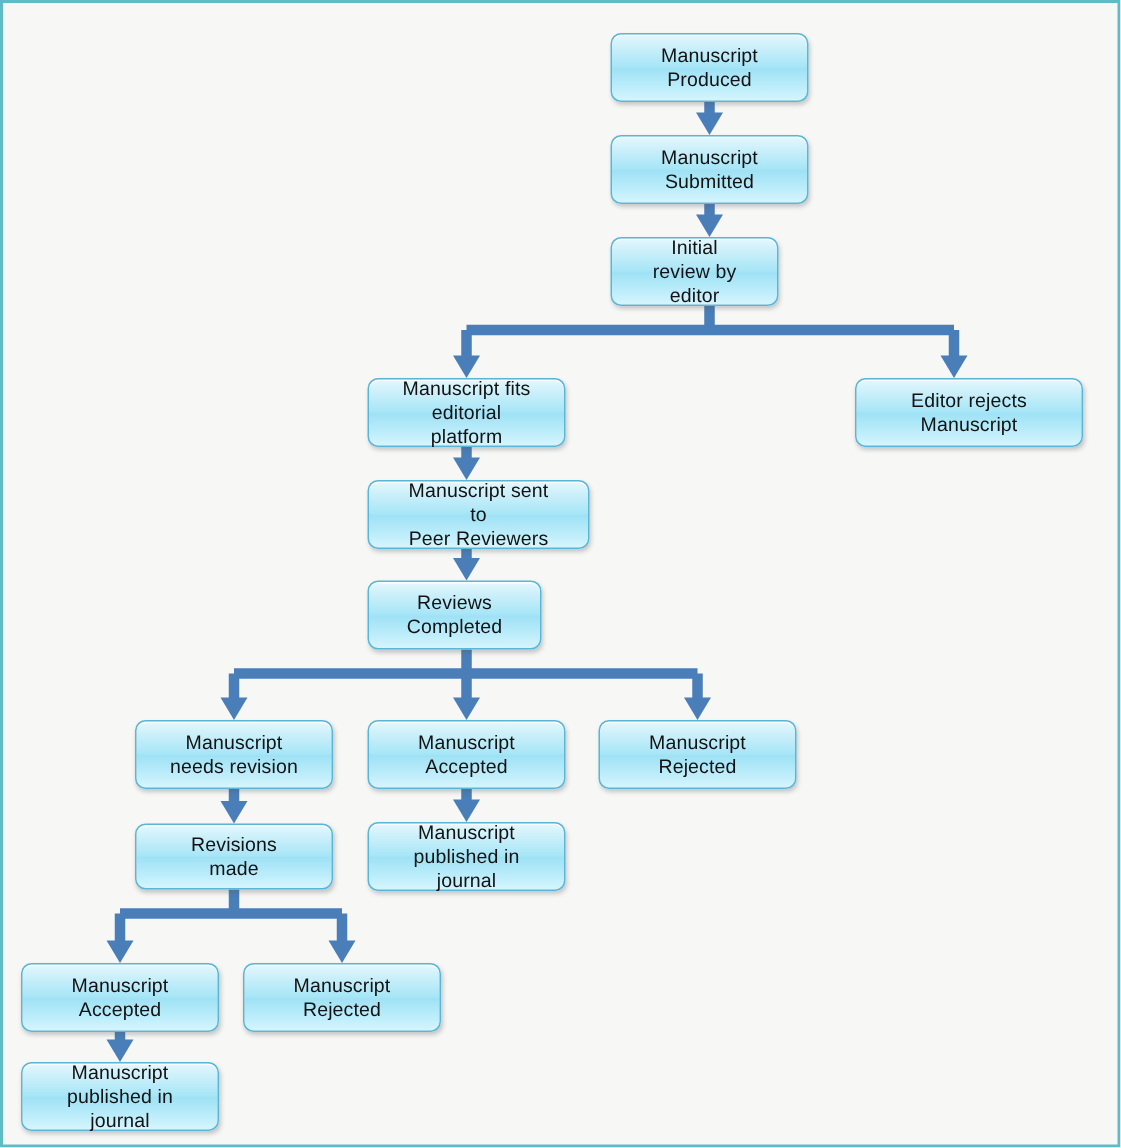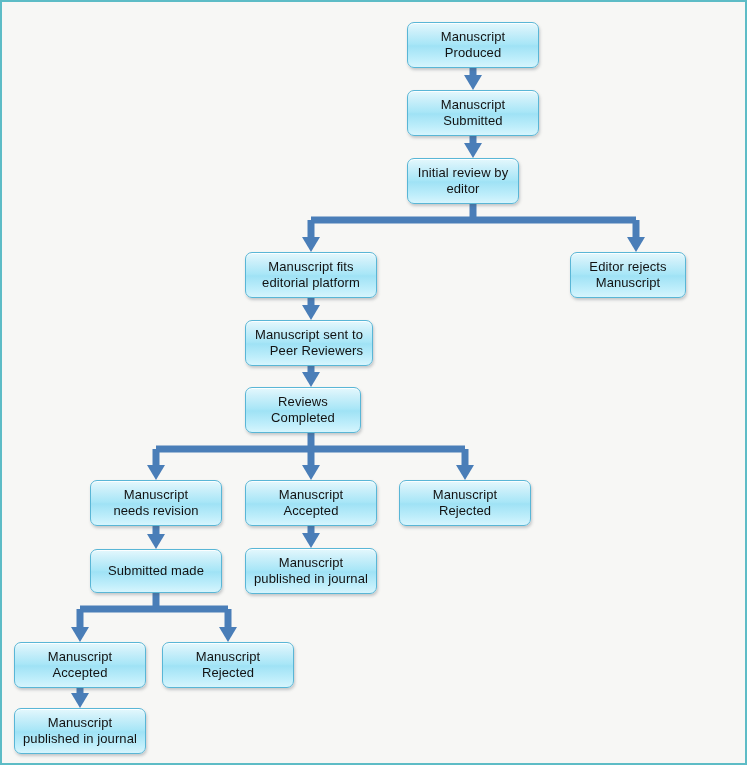--- a/index.html
+++ b/index.html
@@ -45,21 +45,21 @@
     box-shadow: 1px 2px 3px rgba(80,90,100,0.30),
                 inset 0 1px 0 rgba(255,255,255,0.85);
     display: flex;
     align-items: center;
     justify-content: center;
     text-align: center;
     color: #121212;
     font-size: 13px;
     line-height: 1.25;
     letter-spacing: 0.1px;
-    padding: 2px 4px;
+    padding: 2px 20px;
     z-index: 5;
   }
   .node .label {
     display: block;
     white-space: pre-line;
   }
 </style>
 </head>
 <body>
 
@@ -111,46 +111,46 @@
 Submitted</span>
         </div>
         <div class="node" style="left: 405px; top: 156px; width: 112px; height: 46px;">
           <span class="label">Initial review by
 editor</span>
         </div>
         <div class="node" style="left: 243px; top: 250px; width: 132px; height: 46px;">
           <span class="label">Manuscript fits
 editorial platform</span>
         </div>
-        <div class="node" style="left: 568px; top: 250px; width: 116px; height: 46px;">
+        <div class="node" style="left: 568px; top: 250px; width: 152px; height: 46px;">
           <span class="label">Editor rejects
 Manuscript</span>
         </div>
-        <div class="node" style="left: 243px; top: 318px; width: 128px; height: 46px; text-align: right;">
+        <div class="node" style="left: 243px; top: 318px; width: 148px; height: 46px;">
           <span class="label">Manuscript sent to
 Peer Reviewers</span>
         </div>
         <div class="node" style="left: 243px; top: 385px; width: 116px; height: 46px;">
           <span class="label">Reviews
 Completed</span>
         </div>
         <div class="node" style="left: 88px; top: 478px; width: 132px; height: 46px;">
           <span class="label">Manuscript
 needs revision</span>
         </div>
         <div class="node" style="left: 243px; top: 478px; width: 132px; height: 46px;">
           <span class="label">Manuscript
 Accepted</span>
         </div>
         <div class="node" style="left: 397px; top: 478px; width: 132px; height: 46px;">
           <span class="label">Manuscript
 Rejected</span>
         </div>
         <div class="node" style="left: 88px; top: 547px; width: 132px; height: 44px;">
-          <span class="label">Submitted made</span>
+          <span class="label">Revisions made</span>
         </div>
         <div class="node" style="left: 243px; top: 546px; width: 132px; height: 46px;">
           <span class="label">Manuscript
 published in journal</span>
         </div>
         <div class="node" style="left: 12px; top: 640px; width: 132px; height: 46px;">
           <span class="label">Manuscript
 Accepted</span>
         </div>
         <div class="node" style="left: 160px; top: 640px; width: 132px; height: 46px;">

